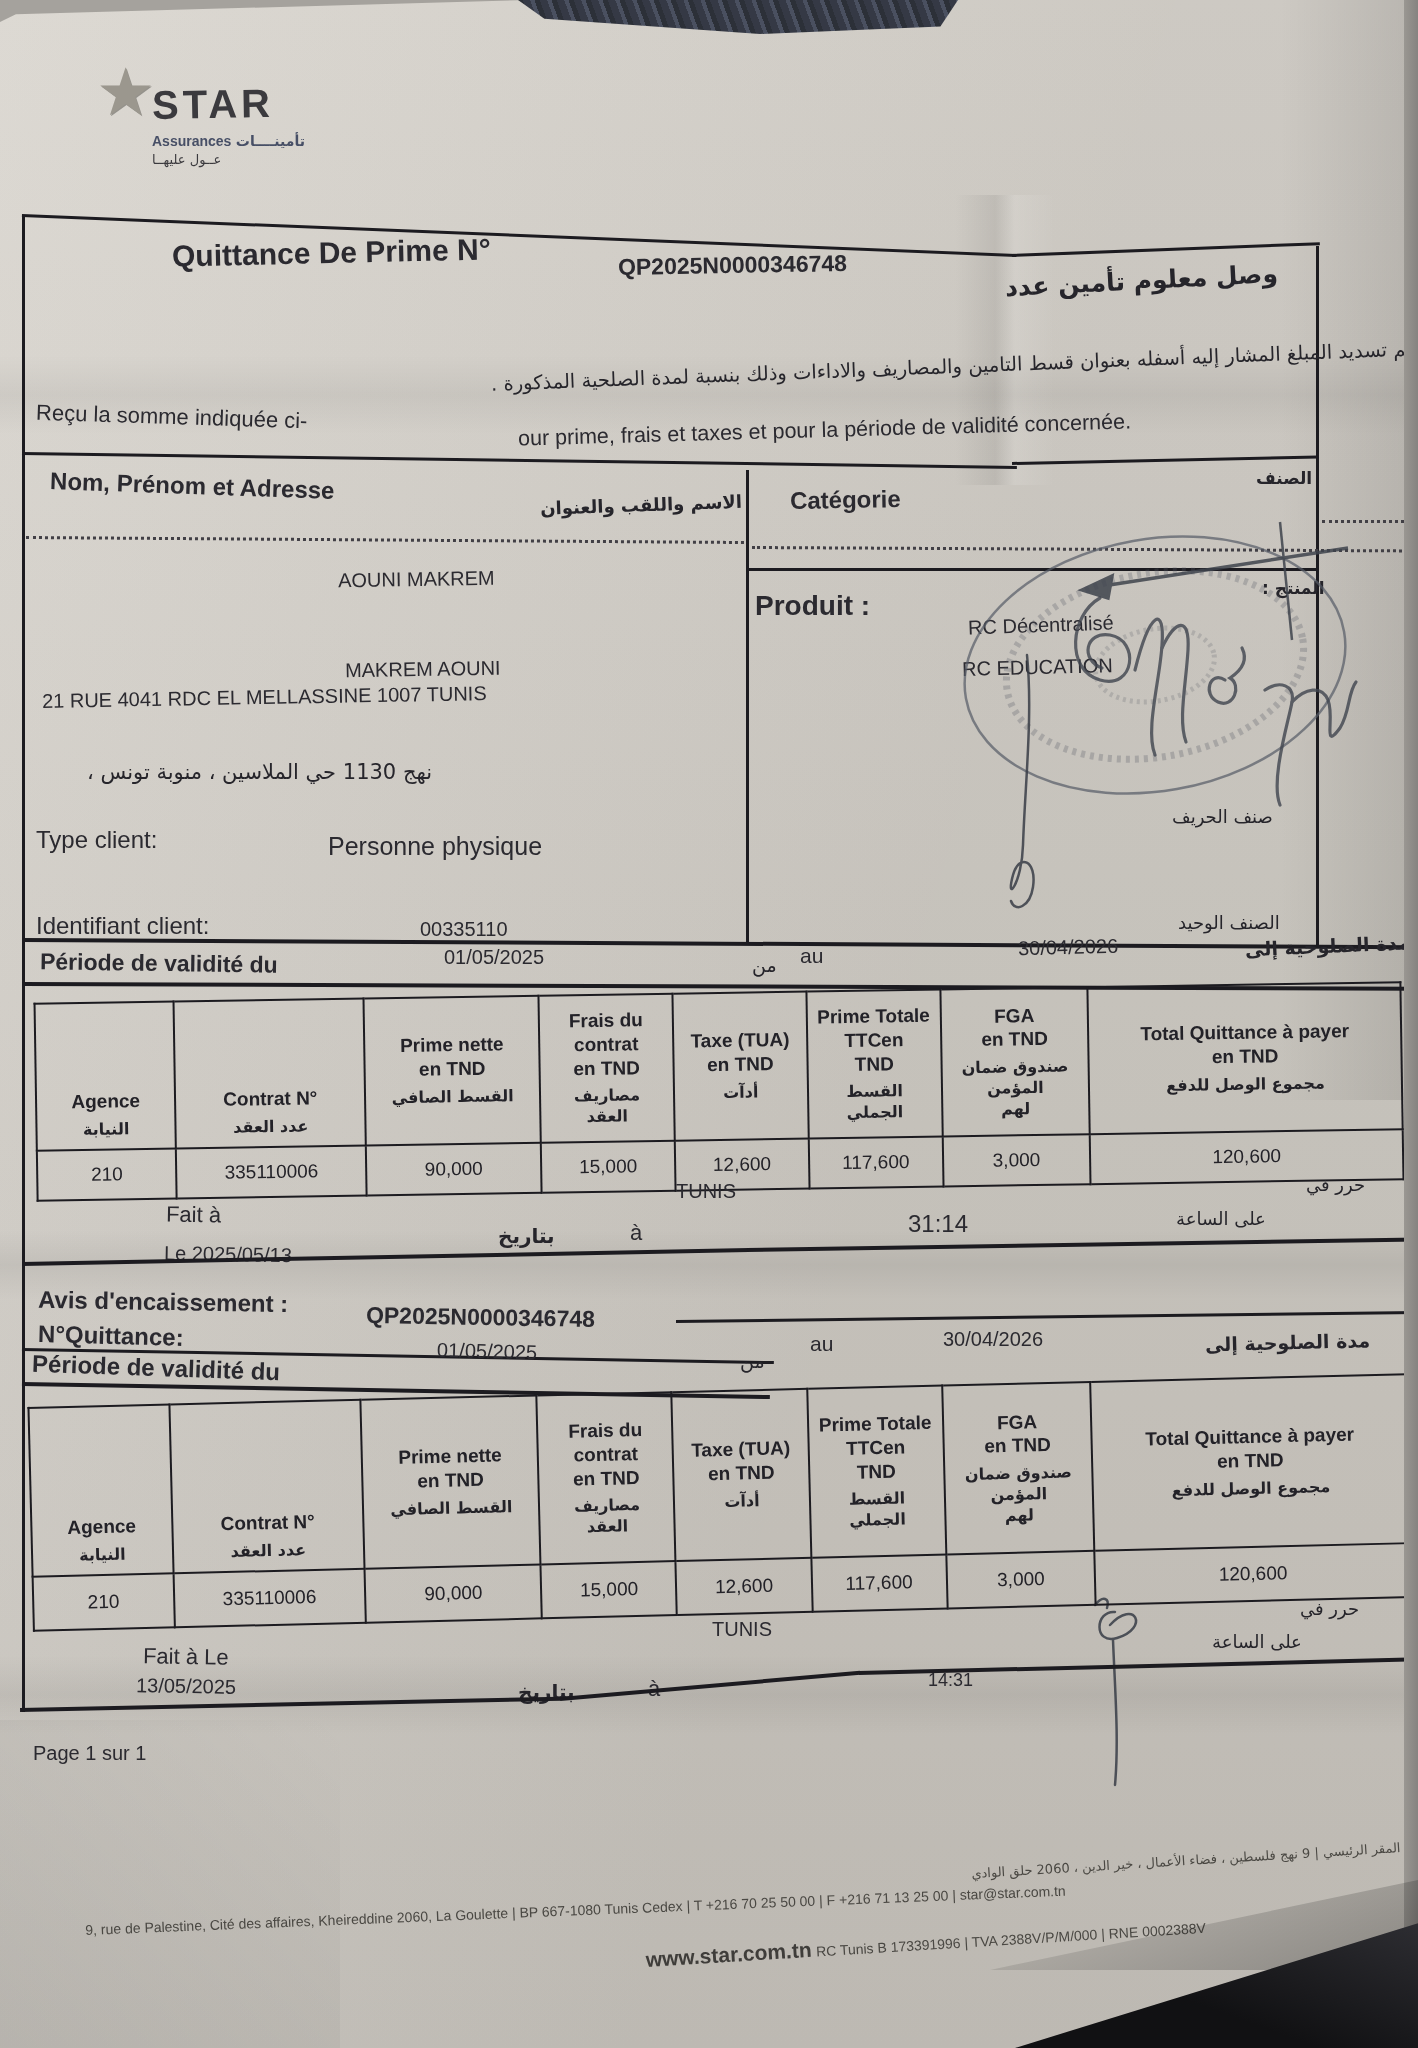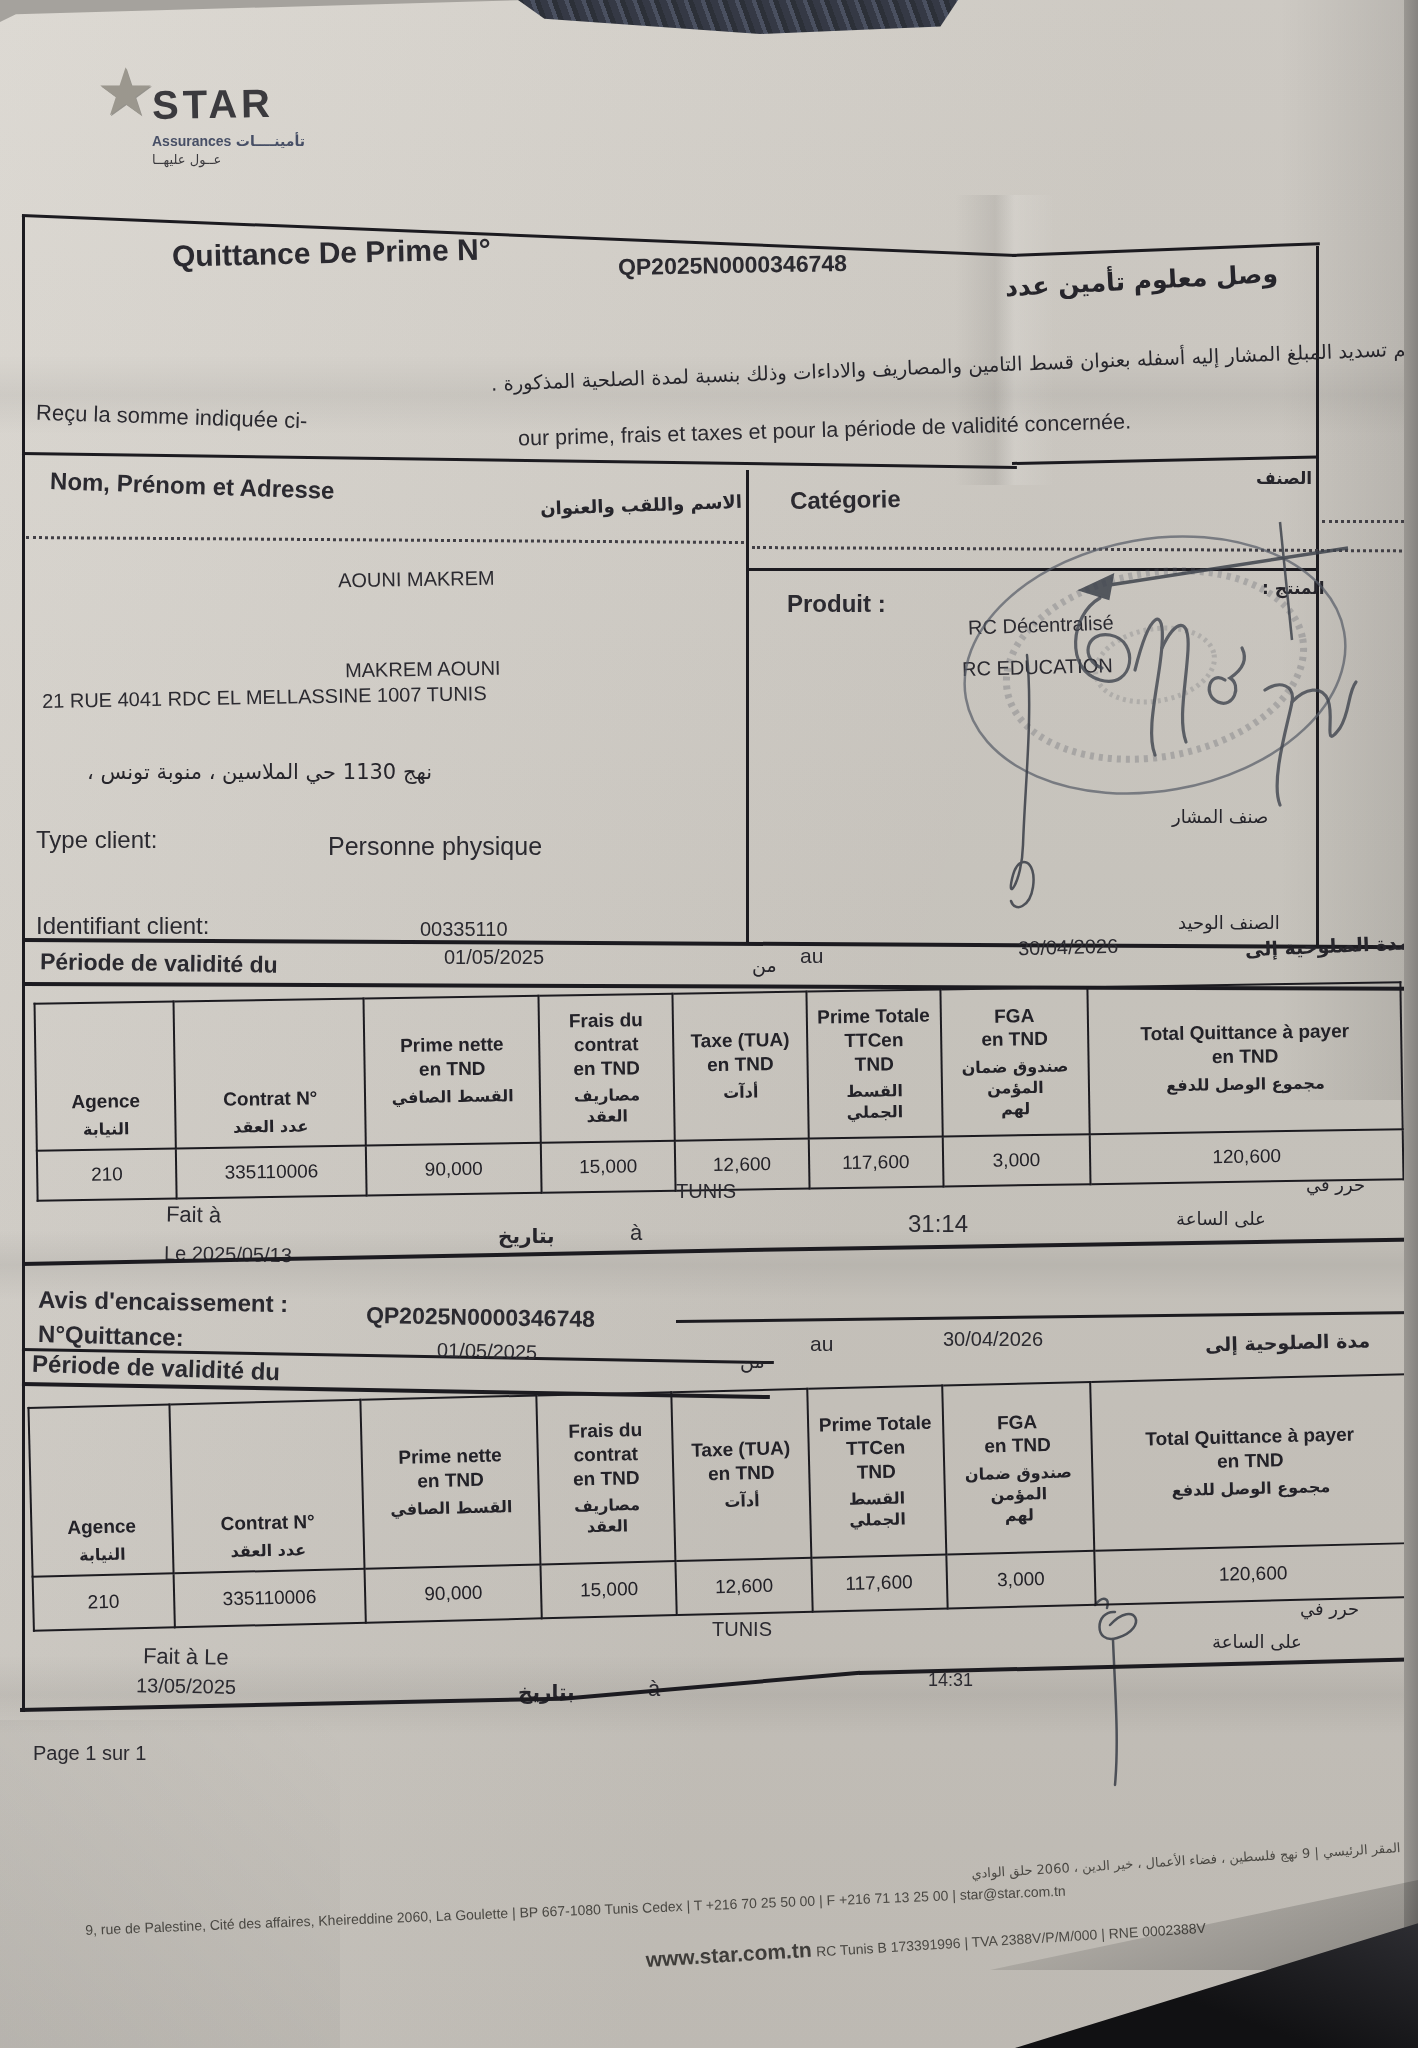--- a/index.html
+++ b/index.html
@@ -73,28 +73,28 @@
   <div class="dotted" style="left:752px;top:546px;width:656px;transform:rotate(0.3deg);"></div>
   <div class="rule" style="left:748px;top:568px;width:570px;"></div>
 
   <div class="abs fr" style="left:338px;top:568px;font-size:20px;transform:rotate(-1deg);">AOUNI MAKREM</div>
   <div class="abs fr" style="left:345px;top:658px;font-size:20px;transform:rotate(-1deg);">MAKREM AOUNI</div>
   <div class="abs fr" style="left:42px;top:686px;font-size:20px;transform:rotate(-1deg);">21 RUE 4041 RDC EL MELLASSINE 1007 TUNIS</div>
   <div class="abs ar" style="left:40px;top:760px;width:392px;font-size:21px;text-align:right;">نهج 1130 حي الملاسين ، منوبة تونس ،</div>
 
   <div class="abs fr" style="left:36px;top:826px;font-size:24px;">Type client:</div>
   <div class="abs fr" style="left:328px;top:832px;font-size:25px;">Personne physique</div>
-  <div class="abs ar" style="left:1172px;top:806px;font-size:18px;">صنف المشار</div>
+  <div class="abs ar" style="left:1172px;top:806px;font-size:18px;">صنف الحريف</div>
 
   <div class="abs fr" style="left:36px;top:912px;font-size:24px;">Identifiant client:</div>
   <div class="abs fr" style="left:420px;top:918px;font-size:20px;">00335110</div>
   <div class="abs ar" style="left:1178px;top:912px;font-size:18px;">الصنف الوحيد</div>
 
   <div class="abs ar b" style="left:1262px;top:578px;font-size:17px;">المنتج :</div>
-  <div class="abs fr b" style="left:755px;top:590px;font-size:24px;margin-left:32px;">Produit :</div>
+  <div class="abs fr b" style="left:755px;top:590px;font-size:28px;">Produit :</div>
   <div class="abs fr" style="left:968px;top:614px;font-size:20px;transform:rotate(-2deg);">RC Décentralisé</div>
   <div class="abs fr" style="left:962px;top:656px;font-size:20px;transform:rotate(-1.5deg);">RC EDUCATION</div>
 
   <svg style="left:950px;top:520px;" width="410" height="300" viewBox="0 0 410 300">
     <g transform="rotate(-10 205 145)">
       <ellipse cx="205" cy="145" rx="192" ry="126" fill="none" stroke="#565b66" stroke-width="2.5" opacity="0.7"></ellipse>
       <ellipse cx="205" cy="145" rx="150" ry="92" fill="none" stroke="#565b66" stroke-width="7" stroke-dasharray="4 5" opacity="0.28"></ellipse>
       <ellipse cx="205" cy="145" rx="60" ry="36" fill="none" stroke="#565b66" stroke-width="5" stroke-dasharray="3 4" opacity="0.22"></ellipse>
     </g>
     <g stroke="#3f444d" stroke-width="3.5" fill="#3f444d" opacity="0.85">

